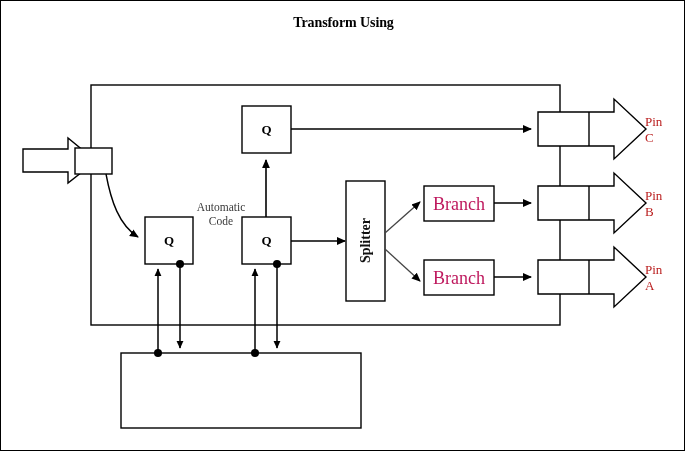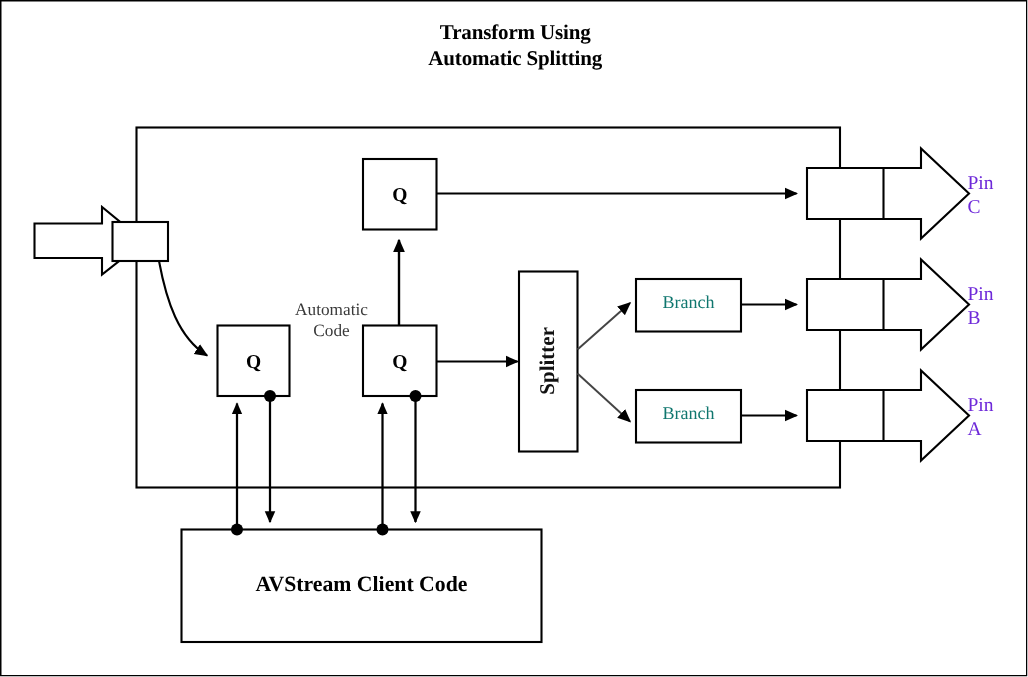--- a/index.html
+++ b/index.html
@@ -38,41 +38,41 @@
     font-size: 14px;
     font-weight: bold;
     letter-spacing: -0.1px;
   }
   .q-label {
     font-size: 13px;
     font-weight: bold;
     text-align: center;
   }
   .branch-label {
-    font-size: 12px;
+    font-size: 18px;
     text-align: center;
-    color: #0f766e;
+    color: #be185d;
   }
   #splitter-label {
     font-size: 14px;
     font-weight: bold;
     transform: rotate(-90deg);
     transform-origin: center center;
     text-align: center;
     color: #111111;
   }
   #auto-copy-label {
     font-size: 11.5px;
     text-align: center;
     color: #3a3a3a;
   }
   .pin-label {
     font-size: 13px;
     text-align: left;
-    color: #6d28d9;
+    color: #b91c1c;
   }
   #client-label {
     font-size: 14.5px;
     font-weight: bold;
     text-align: center;
     width: 240px;
   }
 </style>
 </head>
 <body>
@@ -133,32 +133,31 @@
     <circle cx="157" cy="352" r="4" fill="#000000"></circle>
     <line x1="179" y1="263" x2="179" y2="347" stroke="#000000" stroke-width="1.5" marker-end="url(#arrowheadSm)"></line>
     <circle cx="179" cy="263" r="4" fill="#000000"></circle>
 
     <line x1="254" y1="352" x2="254" y2="268" stroke="#000000" stroke-width="1.5" marker-end="url(#arrowheadSm)"></line>
     <circle cx="254" cy="352" r="4" fill="#000000"></circle>
     <line x1="276" y1="263" x2="276" y2="347" stroke="#000000" stroke-width="1.5" marker-end="url(#arrowheadSm)"></line>
     <circle cx="276" cy="263" r="4" fill="#000000"></circle>
   </svg>
 
-  <div class="lbl" id="title"><span>Transform Using</span><br><span>Automatic Splitting</span></div>
+  <div class="lbl" id="title"><span>Transform Using</span><br></div>
 
   <div class="lbl q-label" style="left:241px; top:121px; width:49px;">Q</div>
   <div class="lbl q-label" style="left:144px; top:232px; width:48px;">Q</div>
   <div class="lbl q-label" style="left:241px; top:232px; width:49px;">Q</div>
 
   <div class="lbl" id="auto-copy-label" style="left:178px; top:163px; width:84px;margin-top:36px;"><span>Automatic</span><br><span>Code</span></div>
 
   <div class="lbl" id="splitter-label" style="left:315px; top:231px; width:100px;">Splitter</div>
 
   <div class="lbl branch-label" style="left:423px; top:193px; width:70px;">Branch</div>
   <div class="lbl branch-label" style="left:423px; top:267px; width:70px;">Branch</div>
 
   <div class="lbl pin-label" style="left:644px; top:113px; width:40px;"><span>Pin</span><br><span>C</span></div>
   <div class="lbl pin-label" style="left:644px; top:187px; width:40px;"><span>Pin</span><br><span>B</span></div>
   <div class="lbl pin-label" style="left:644px; top:261px; width:40px;"><span>Pin</span><br><span>A</span></div>
 
-  <div class="lbl" id="client-label" style="left:120px; top:381px;">AVStream Client Code</div>
 
 </div>
 
 </body></html>

